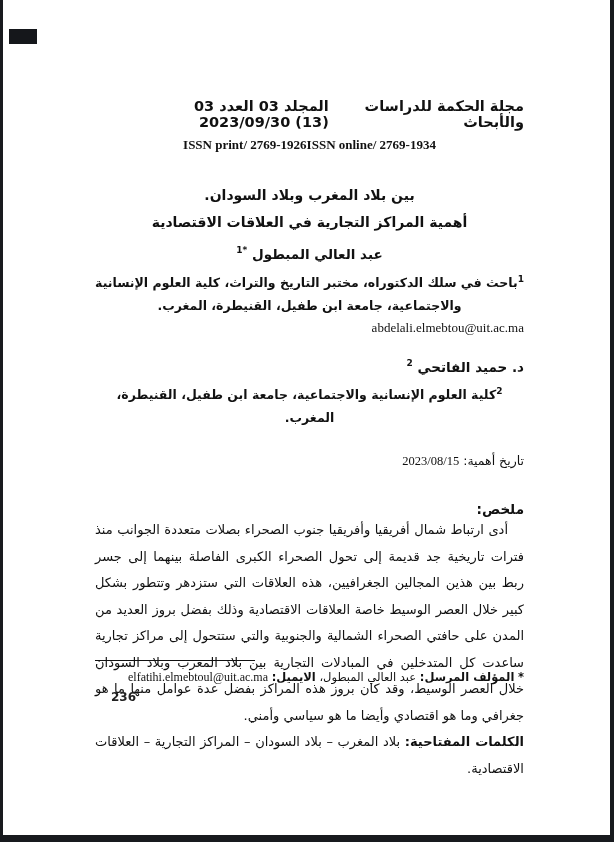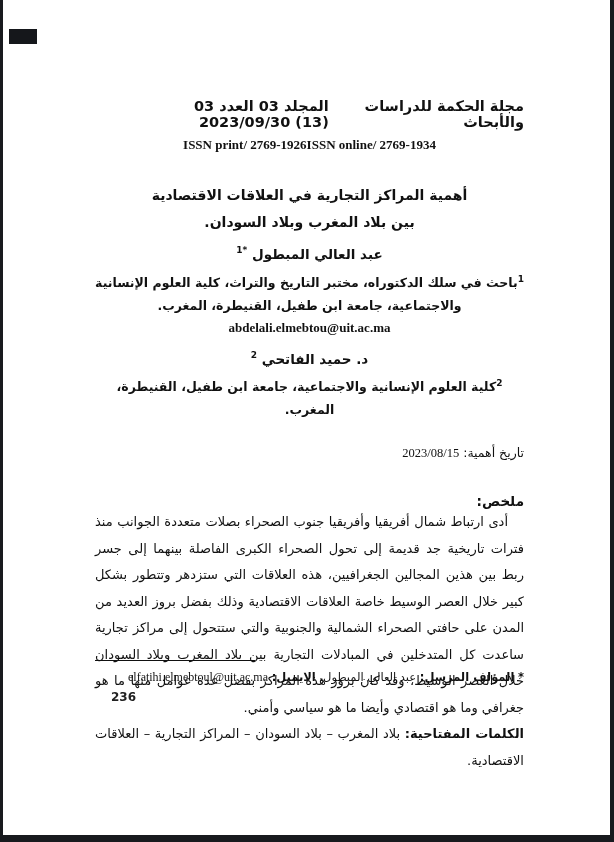--- a/index.html
+++ b/index.html
@@ -13,21 +13,21 @@
   .content{box-sizing:border-box;padding:98px 86px 0 92px;}
   .hdr-row{display:flex;flex-direction:row;justify-content:space-between;align-items:baseline;
     direction:rtl;font-weight:bold;font-size:14.5px;letter-spacing:.2px;}
   .hdr-row .cal{font-family:"DejaVu Sans",sans-serif;}
   .issn-row{display:flex;justify-content:center;margin-top:7px;
     font-family:"Liberation Serif","DejaVu Serif",serif;font-weight:bold;font-size:13px;}
   .title-block{direction:rtl;text-align:center;font-weight:bold;font-size:14px;line-height:27px;margin-top:29px;}
   .byline{direction:rtl;text-align:center;font-weight:bold;font-size:13.5px;margin-top:2px;line-height:24px;}
   sup{font-size:9px;}
   .affil{direction:rtl;text-align:center;font-weight:bold;font-size:12.5px;line-height:23px;margin-top:2px;}
-  .email{text-align:center;font-family:"Liberation Serif","DejaVu Serif",serif;font-weight:bold;
+  .email{text-align:right;font-family:"Liberation Serif","DejaVu Serif",serif;font-weight:normal;
     font-size:13px;line-height:22px;direction:ltr;}
   .dates-row{display:flex;direction:rtl;justify-content:space-between;margin-top:24px;
     font-size:12.5px;}
   .dates-row .lbl{font-weight:normal;}
   .dates-row .val{font-family:"Liberation Serif","DejaVu Serif",serif;font-weight:normal;direction:ltr;unicode-bidi:embed;}
   .abs-heading{direction:rtl;text-align:right;font-weight:bold;font-size:13.5px;margin-top:32px;}
   .abs-text{direction:rtl;text-align:justify;font-size:13px;line-height:26.5px;text-indent:16px;}
   .keywords{direction:rtl;text-align:justify;font-size:13px;line-height:26.5px;margin-top:0;}
   .keywords .kw-label{font-weight:bold;}
   .footnote-area{position:absolute;left:92px;right:86px;top:660px;}
@@ -50,35 +50,35 @@
       <span class="cal">مجلة الحكمة للدراسات والأبحاث</span>
       <span><span>المجلد 03 العدد 03 (13)</span>&nbsp;<span>2023/09/30</span></span>
     </div>
 
     <div class="issn-row">
       <span>ISSN print/ 2769-1926</span>
       <span>ISSN online/ 2769-1934</span>
     </div>
 
     <div class="title-block">
+      <div>بين بلاد المغرب وبلاد السودان.</div>
       <div>أهمية المراكز التجارية في العلاقات الاقتصادية</div>
-      <div>بين بلاد المغرب وبلاد السودان.</div>
     </div>
 
     <div class="byline">
       <span>عبد العالي المبطول</span>&nbsp;<sup>*1</sup>
     </div>
 
     <div class="affil">
       <sup>1</sup><span>باحث في سلك الدكتوراه، مختبر التاريخ والتراث، كلية العلوم الإنسانية والاجتماعية، جامعة ابن طفيل، القنيطرة، المغرب.</span>
     </div>
 
     <div class="email">abdelali.elmebtou@uit.ac.ma</div>
 
-    <div class="byline" style="margin-top:4px;">
+    <div class="byline" style="margin-top:12px;text-align:right;">
       <span>د. حميد الفاتحي</span>&nbsp;<sup>2</sup>
     </div>
 
     <div class="affil">
       <sup>2</sup><span>كلية العلوم الإنسانية والاجتماعية، جامعة ابن طفيل، القنيطرة، المغرب.</span>
     </div>
 
 
     <div class="dates-row">
       <span>

